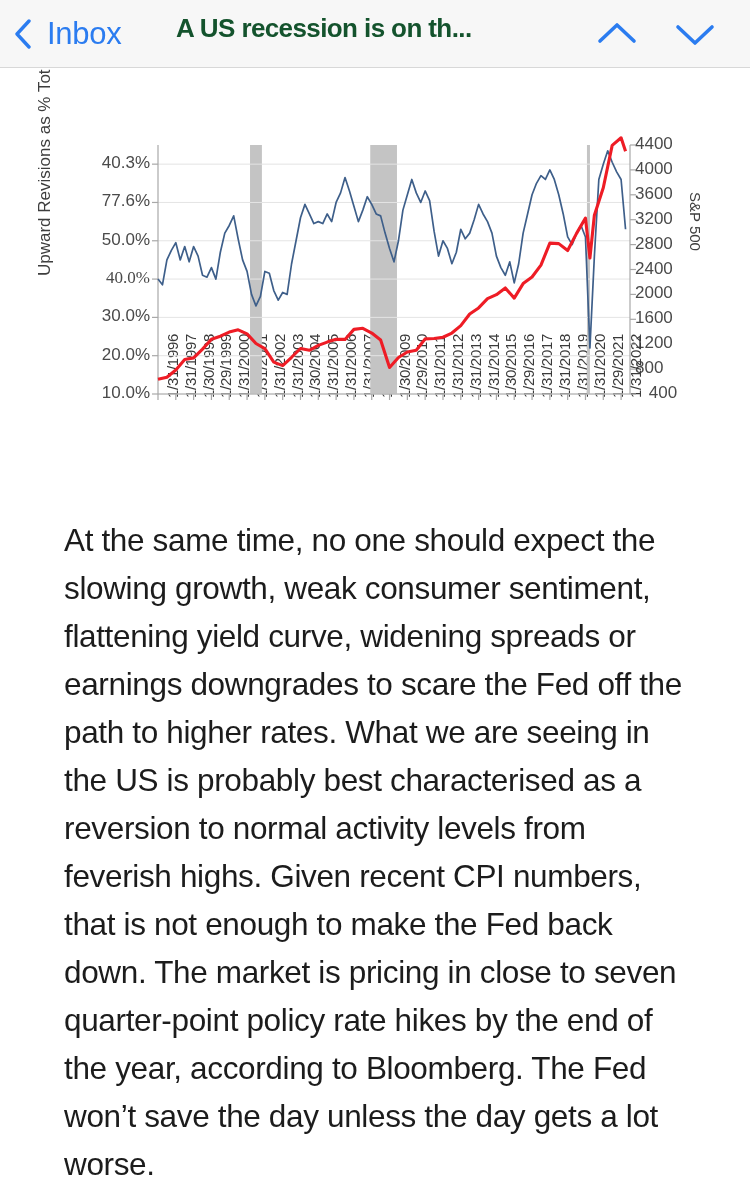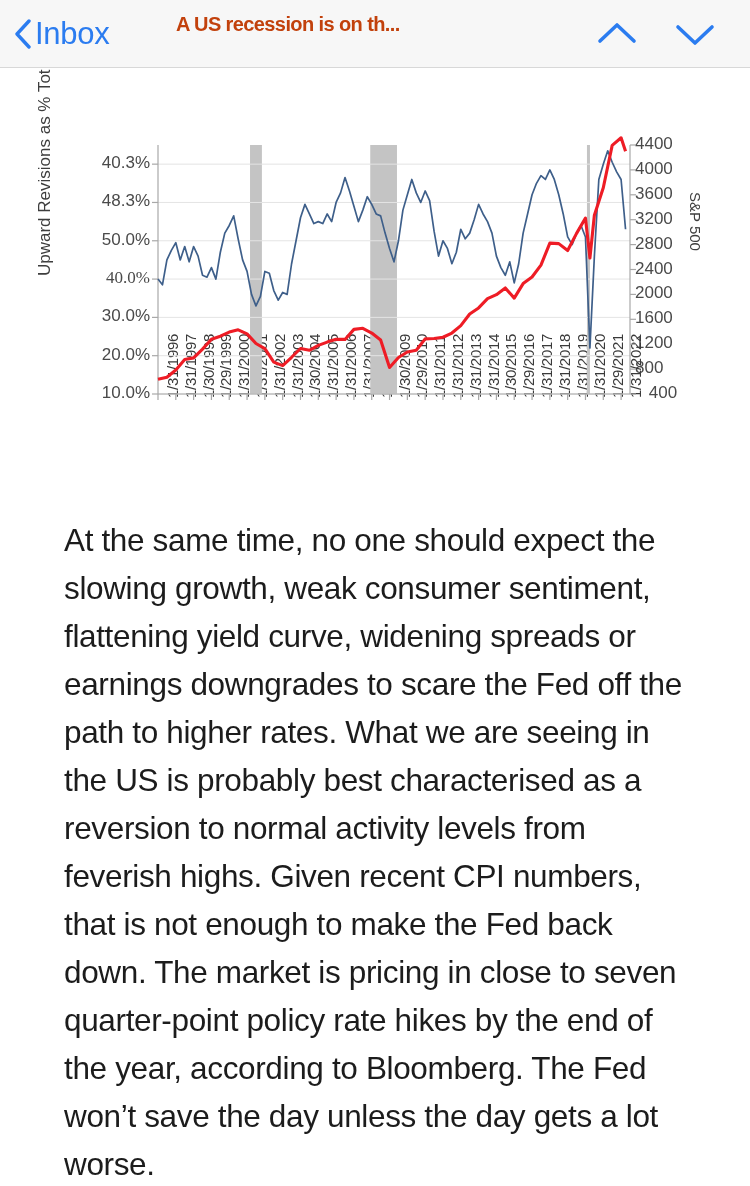--- a/index.html
+++ b/index.html
@@ -23,40 +23,40 @@
     background: #f7f7f7;
     border-bottom: 1px solid #d8d8d8;
     box-sizing: border-box;
   }
   #back-button {
     position: absolute;
     left: 14px; top: 10px;
     height: 48px;
     display: flex;
     align-items: center;
-    gap: 4px;
+    gap: 16px;
     cursor: pointer;
   }
   .chev-back {
     display: block;
     width: 17px; height: 30px;
   }
   #back-label {
     font-size: 31px;
     color: #2b7cf0;
     letter-spacing: -0.3px;
     white-space: nowrap;
   }
   #nav-title {
     position: absolute;
     left: 176px; top: 13px;
     width: 390px;
-    font-size: 20px;
+    font-size: 26px;
     font-weight: bold;
-    color: #c2410c;
+    color: #14532d;
     letter-spacing: -0.6px;
     white-space: nowrap;
     overflow: hidden;
   }
   #nav-up, #nav-down {
     position: absolute;
     top: 14px;
     width: 58px; height: 40px;
     cursor: pointer;
   }
@@ -181,21 +181,21 @@
 
     <div id="ylabel-left">Upward Revisions as % Tota</div>
     <div id="ylabel-right">S&amp;P 500</div>
 
     <div id="ytick-left-holder">
         <div class="ytick-left" style="left: 62px; top: 330px;">10.0%</div>
         <div class="ytick-left" style="left: 62px; top: 291.692px;">20.0%</div>
         <div class="ytick-left" style="left: 62px; top: 253.385px;">30.0%</div>
         <div class="ytick-left" style="left: 62px; top: 215.077px; font-family: Liberation Serif, serif;">40.0%</div>
         <div class="ytick-left" style="left: 62px; top: 176.769px;">50.0%</div>
-        <div class="ytick-left" style="left: 62px; top: 138.462px;">48.3%</div>
+        <div class="ytick-left" style="left: 62px; top: 138.462px;">77.6%</div>
         <div class="ytick-left" style="left: 62px; top: 100.154px;">40.3%</div>
       </div>
     <div id="ytick-right-holder">
         <div class="ytick-right" style="top: 330px; text-align: center;">400</div>
         <div class="ytick-right" style="top: 305.1px;">800</div>
         <div class="ytick-right" style="top: 280.2px;">1200</div>
         <div class="ytick-right" style="top: 255.3px;">1600</div>
         <div class="ytick-right" style="top: 230.4px;">2000</div>
         <div class="ytick-right" style="top: 205.5px;">2400</div>
         <div class="ytick-right" style="top: 180.6px;">2800</div>

